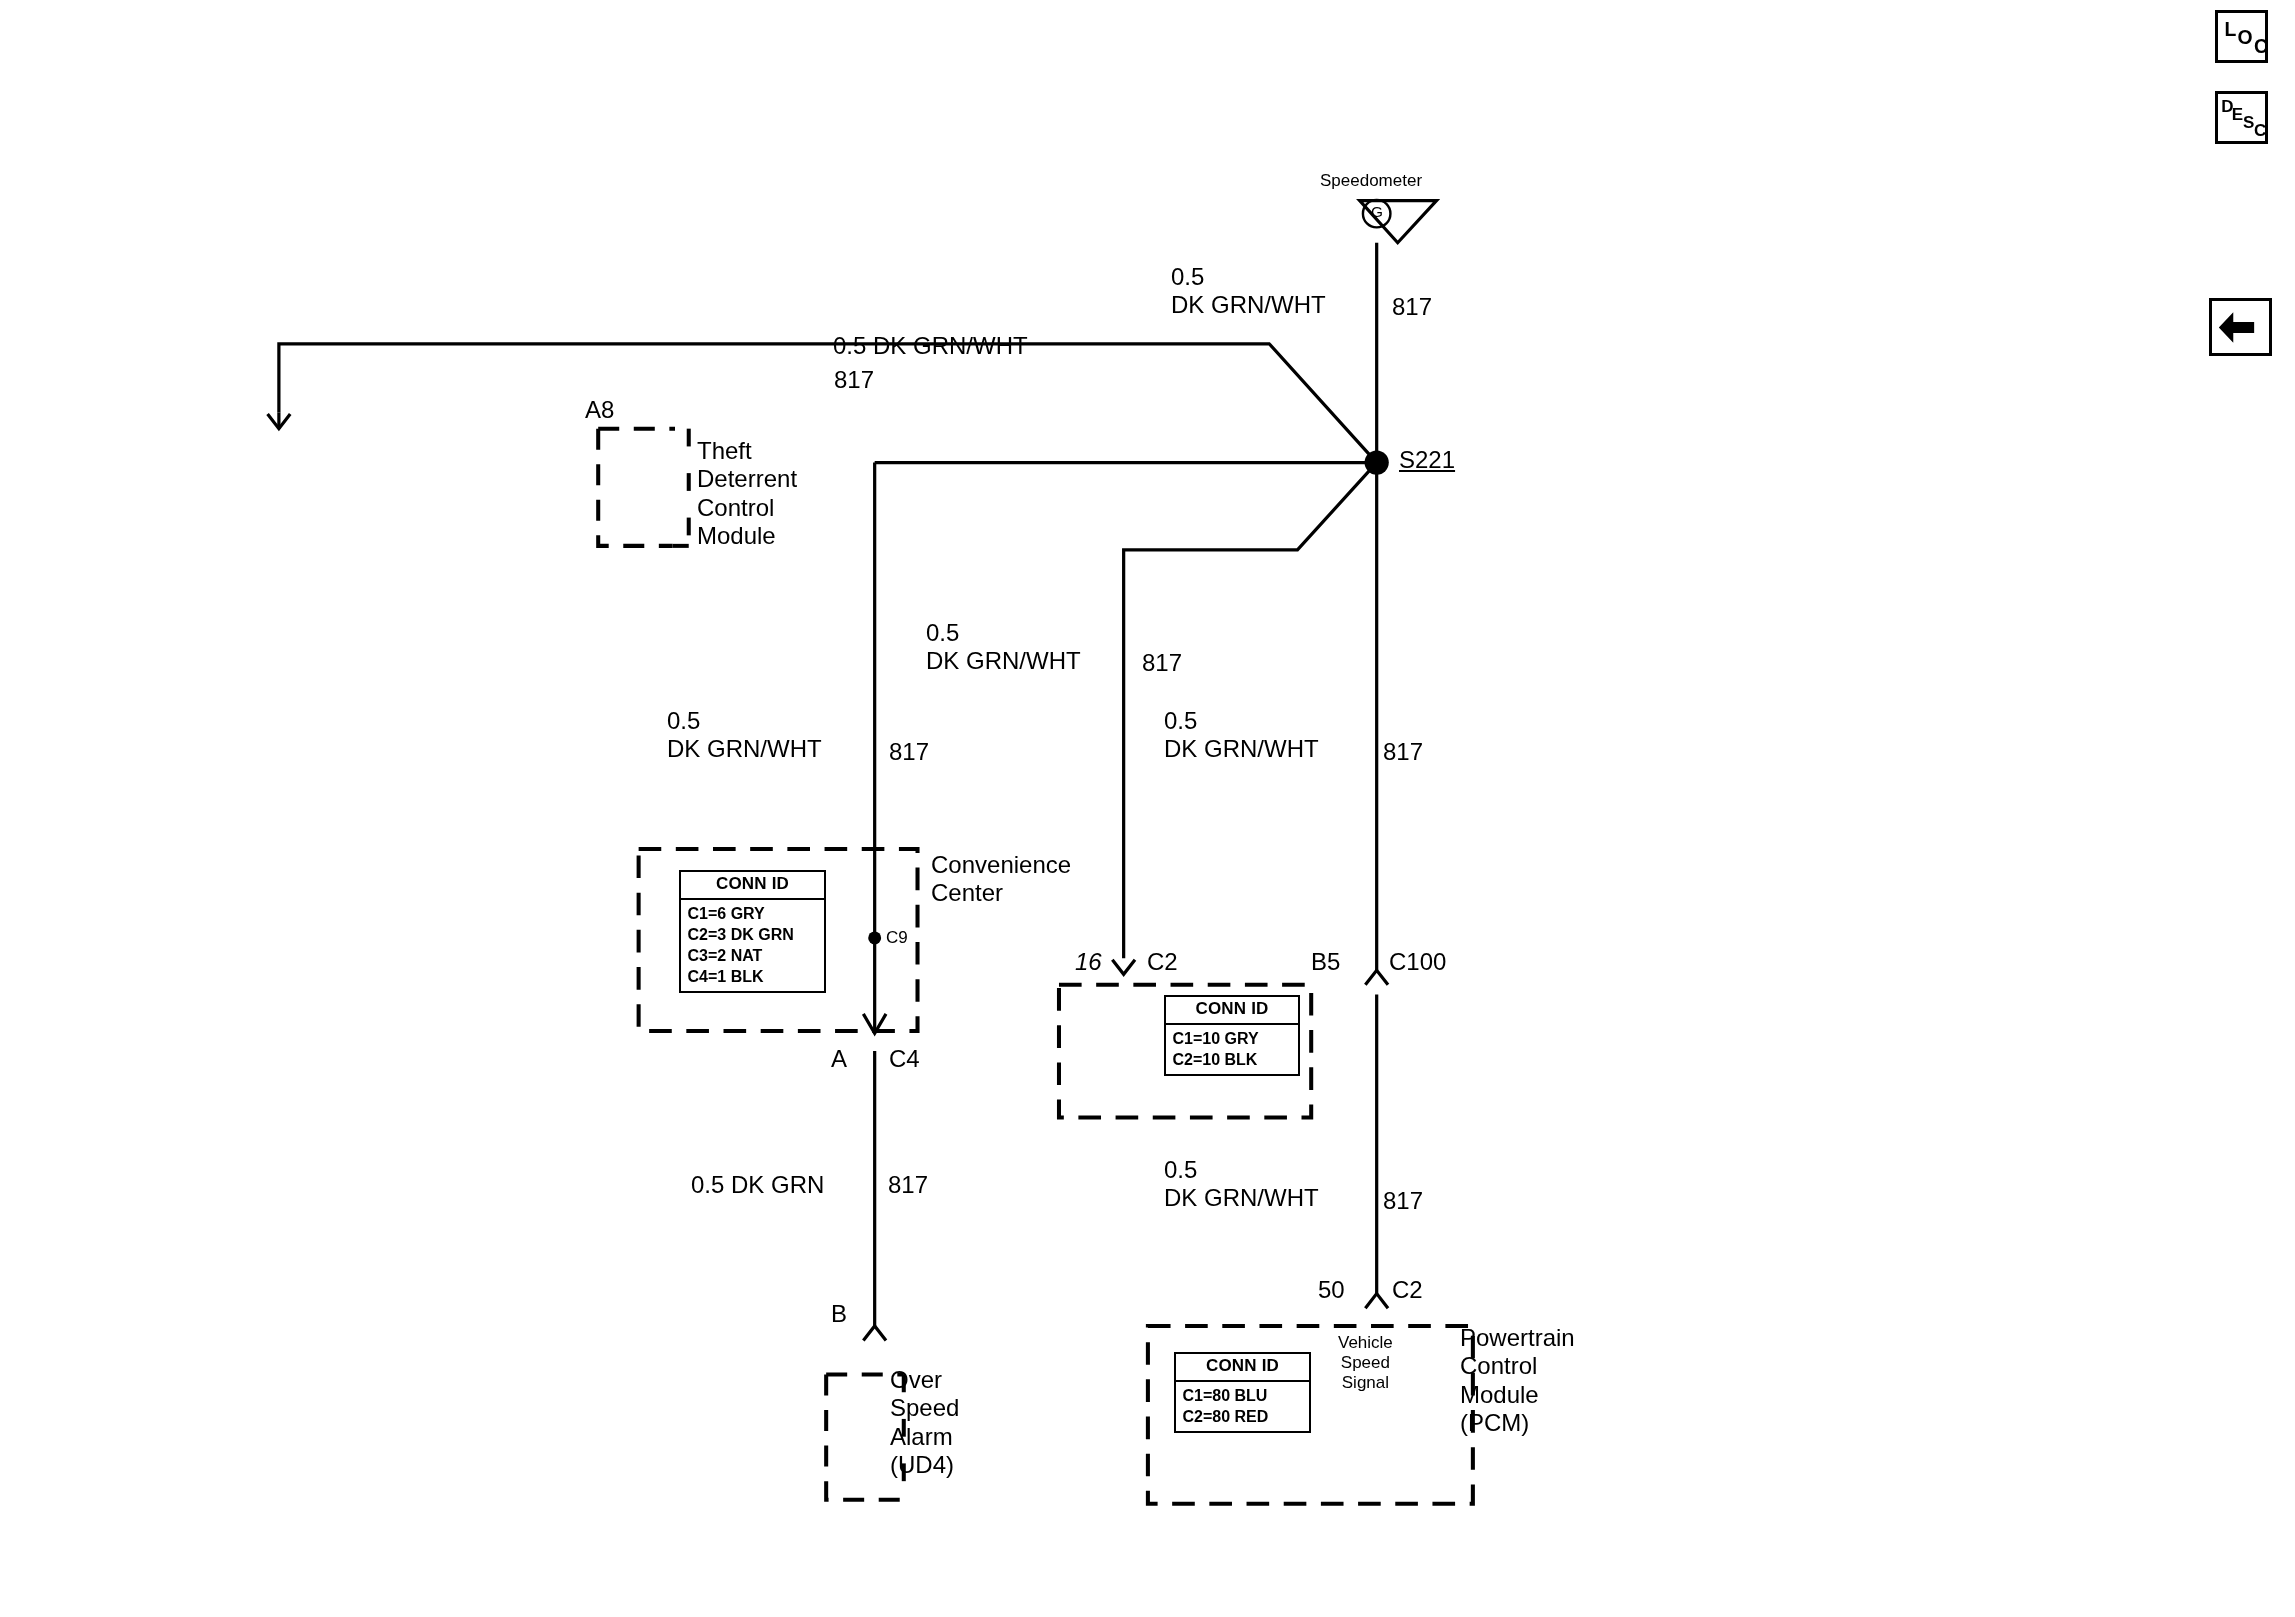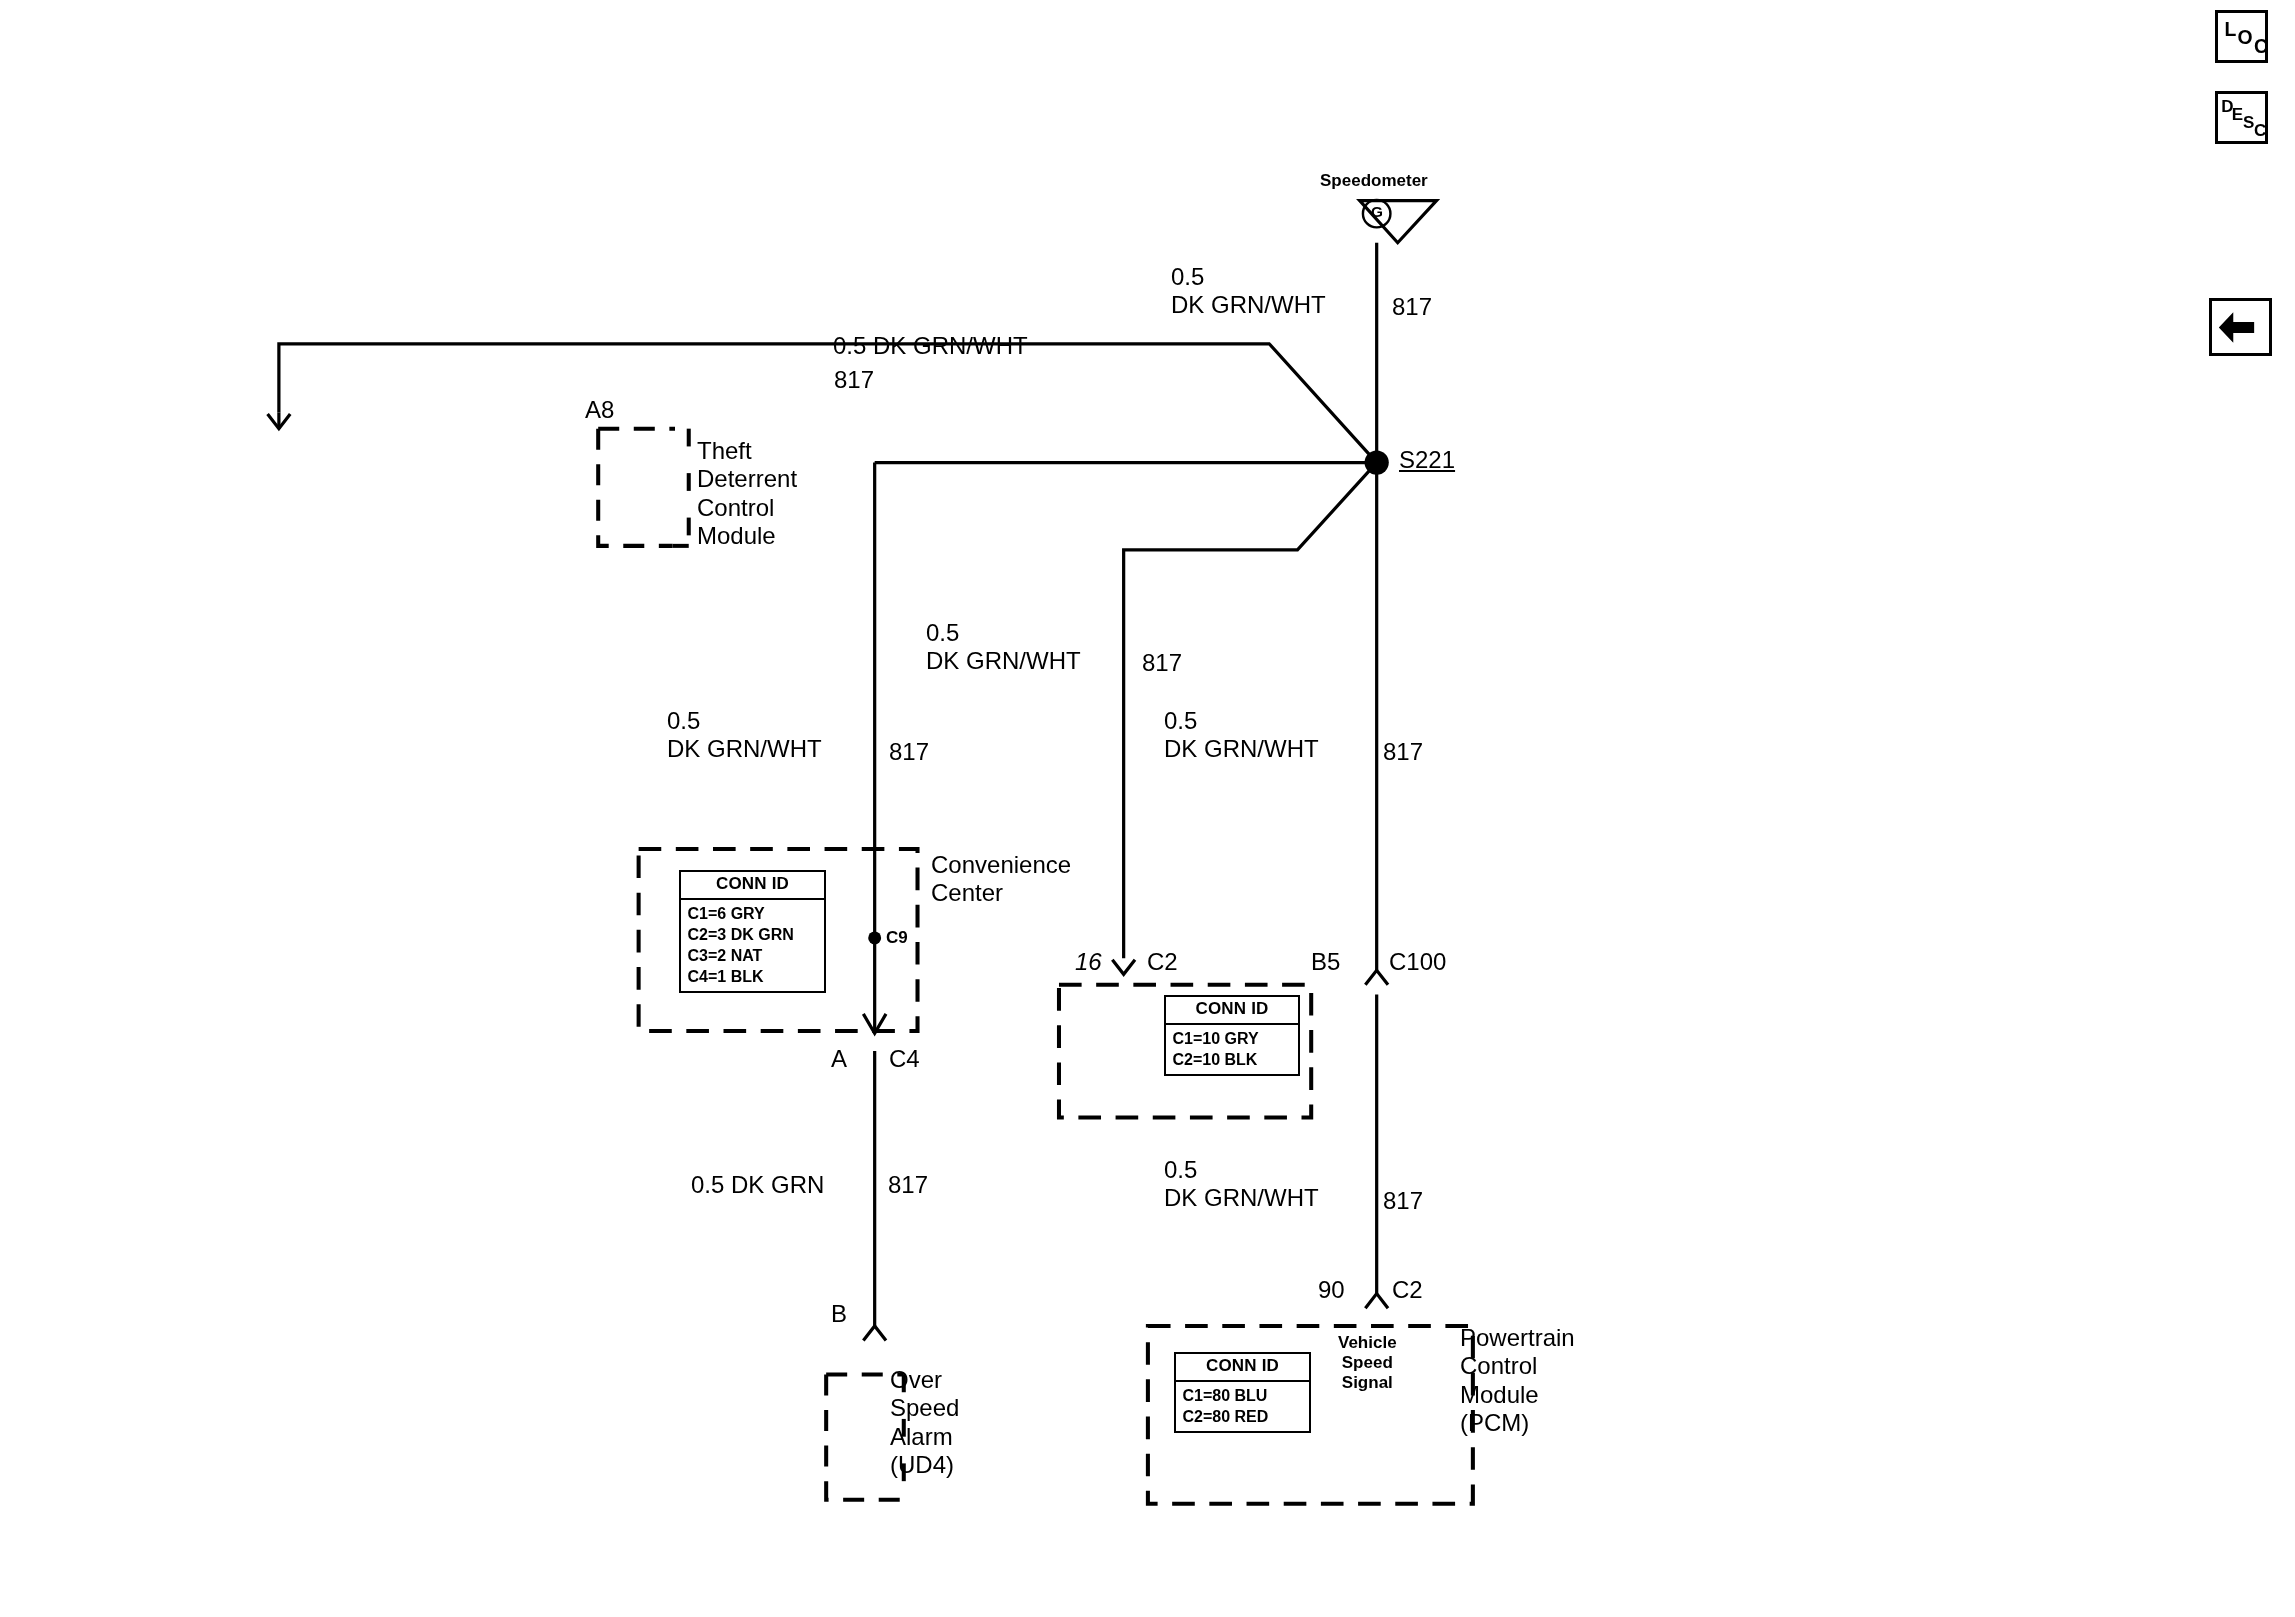--- a/index.html
+++ b/index.html
@@ -26,21 +26,21 @@
   .lbl {
     position: absolute;
     font-family: "Liberation Sans", sans-serif;
     color: #000;
     white-space: pre;
     line-height: 1.18;
   }
   .t28 { font-size: 24px; }
   .t20 { font-size: 17px; }
   .t18 { font-size: 15.4px; }
-  .bold { font-weight: bold; }
+  .bold { font-weight: normal; }
 
   .btn {
     position: absolute;
     border: 3.2px solid #000;
     background: #fff;
     box-sizing: border-box;
   }
   .btn-label {
     position: absolute;
     font-family: "Liberation Sans", sans-serif;
@@ -214,21 +214,21 @@
   <div class="lbl t28" style="left:1164px; top:1156px;">0.5
 DK GRN/WHT</div>
   <div class="lbl t28" style="left:1383px; top:1187px;">817</div>
 
   <div class="lbl t28" style="left:831px; top:1300px;">B</div>
   <div class="lbl t28" style="left:890px; top:1366px;">Over
 Speed
 Alarm
 (UD4)</div>
 
-  <div class="lbl t28" style="left:1318px; top:1276px;">90</div>
+  <div class="lbl t28" style="left:1318px; top:1276px;">50</div>
   <div class="lbl t28" style="left:1392px; top:1276px;">C2</div>
 
   <div class="conn-box" style="left:1174px; top:1352px; width:137px;">
     <div class="conn-title">CONN ID</div>
     <div class="conn-rows">
       <div>C1=80 BLU</div>
       <div>C2=80 RED</div>
     </div>
   </div>
 

